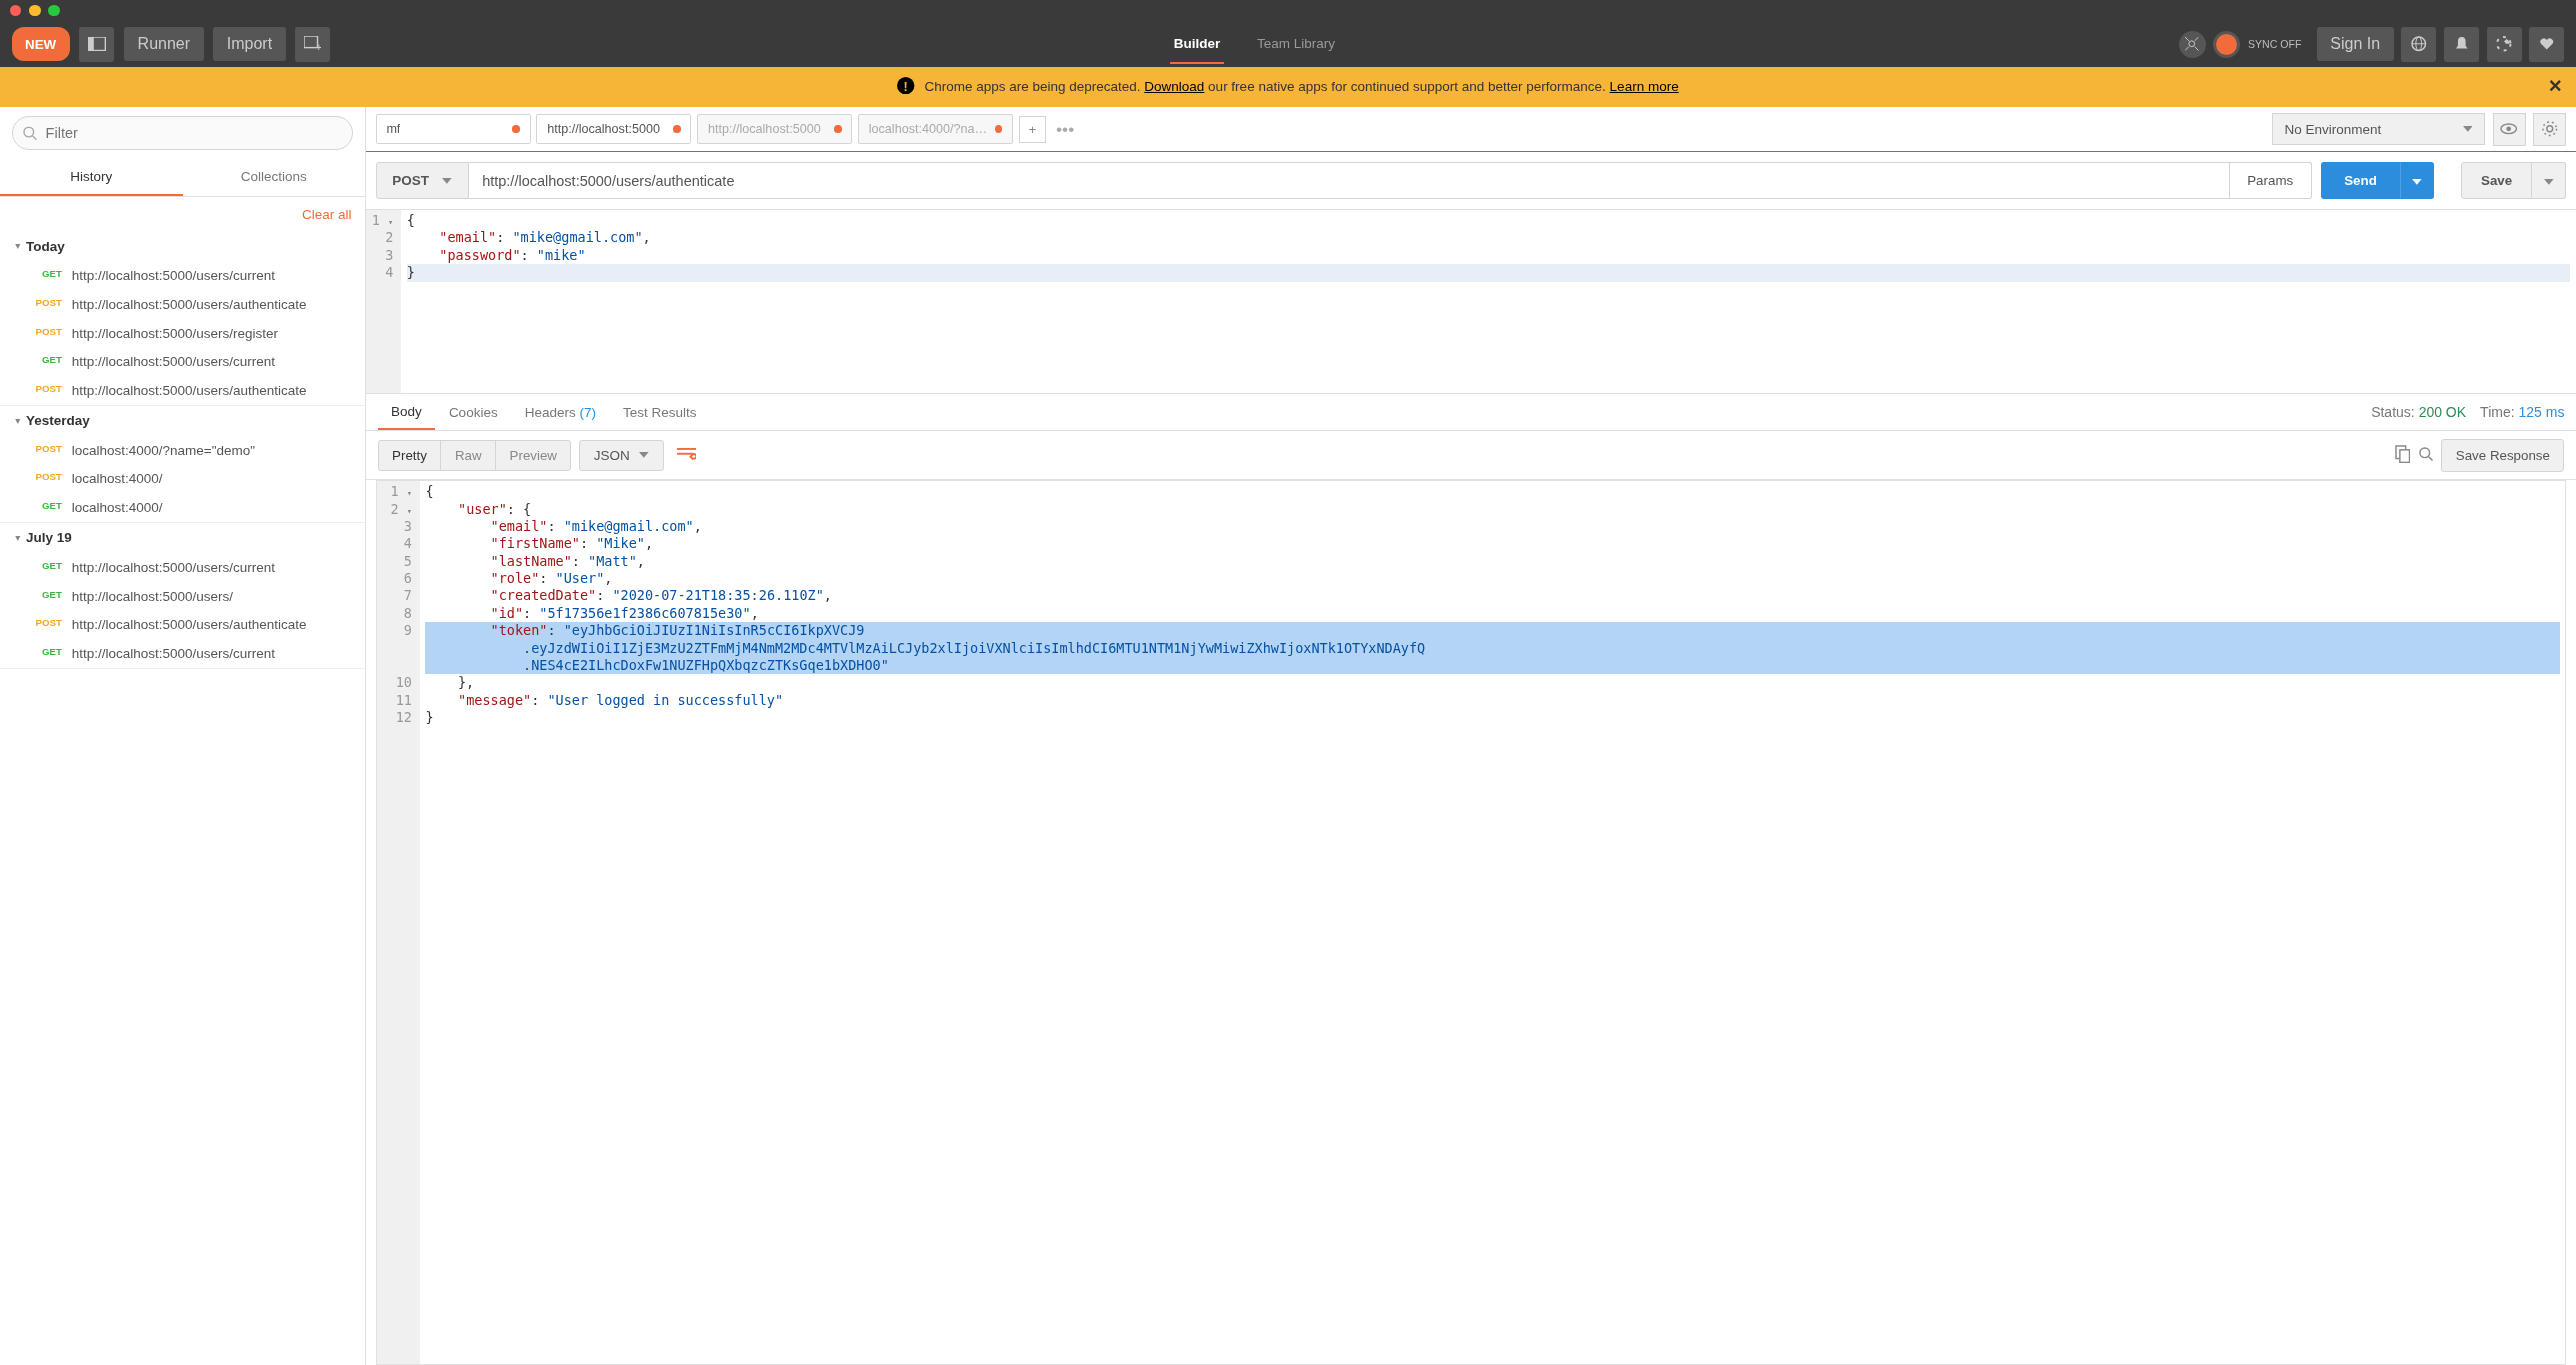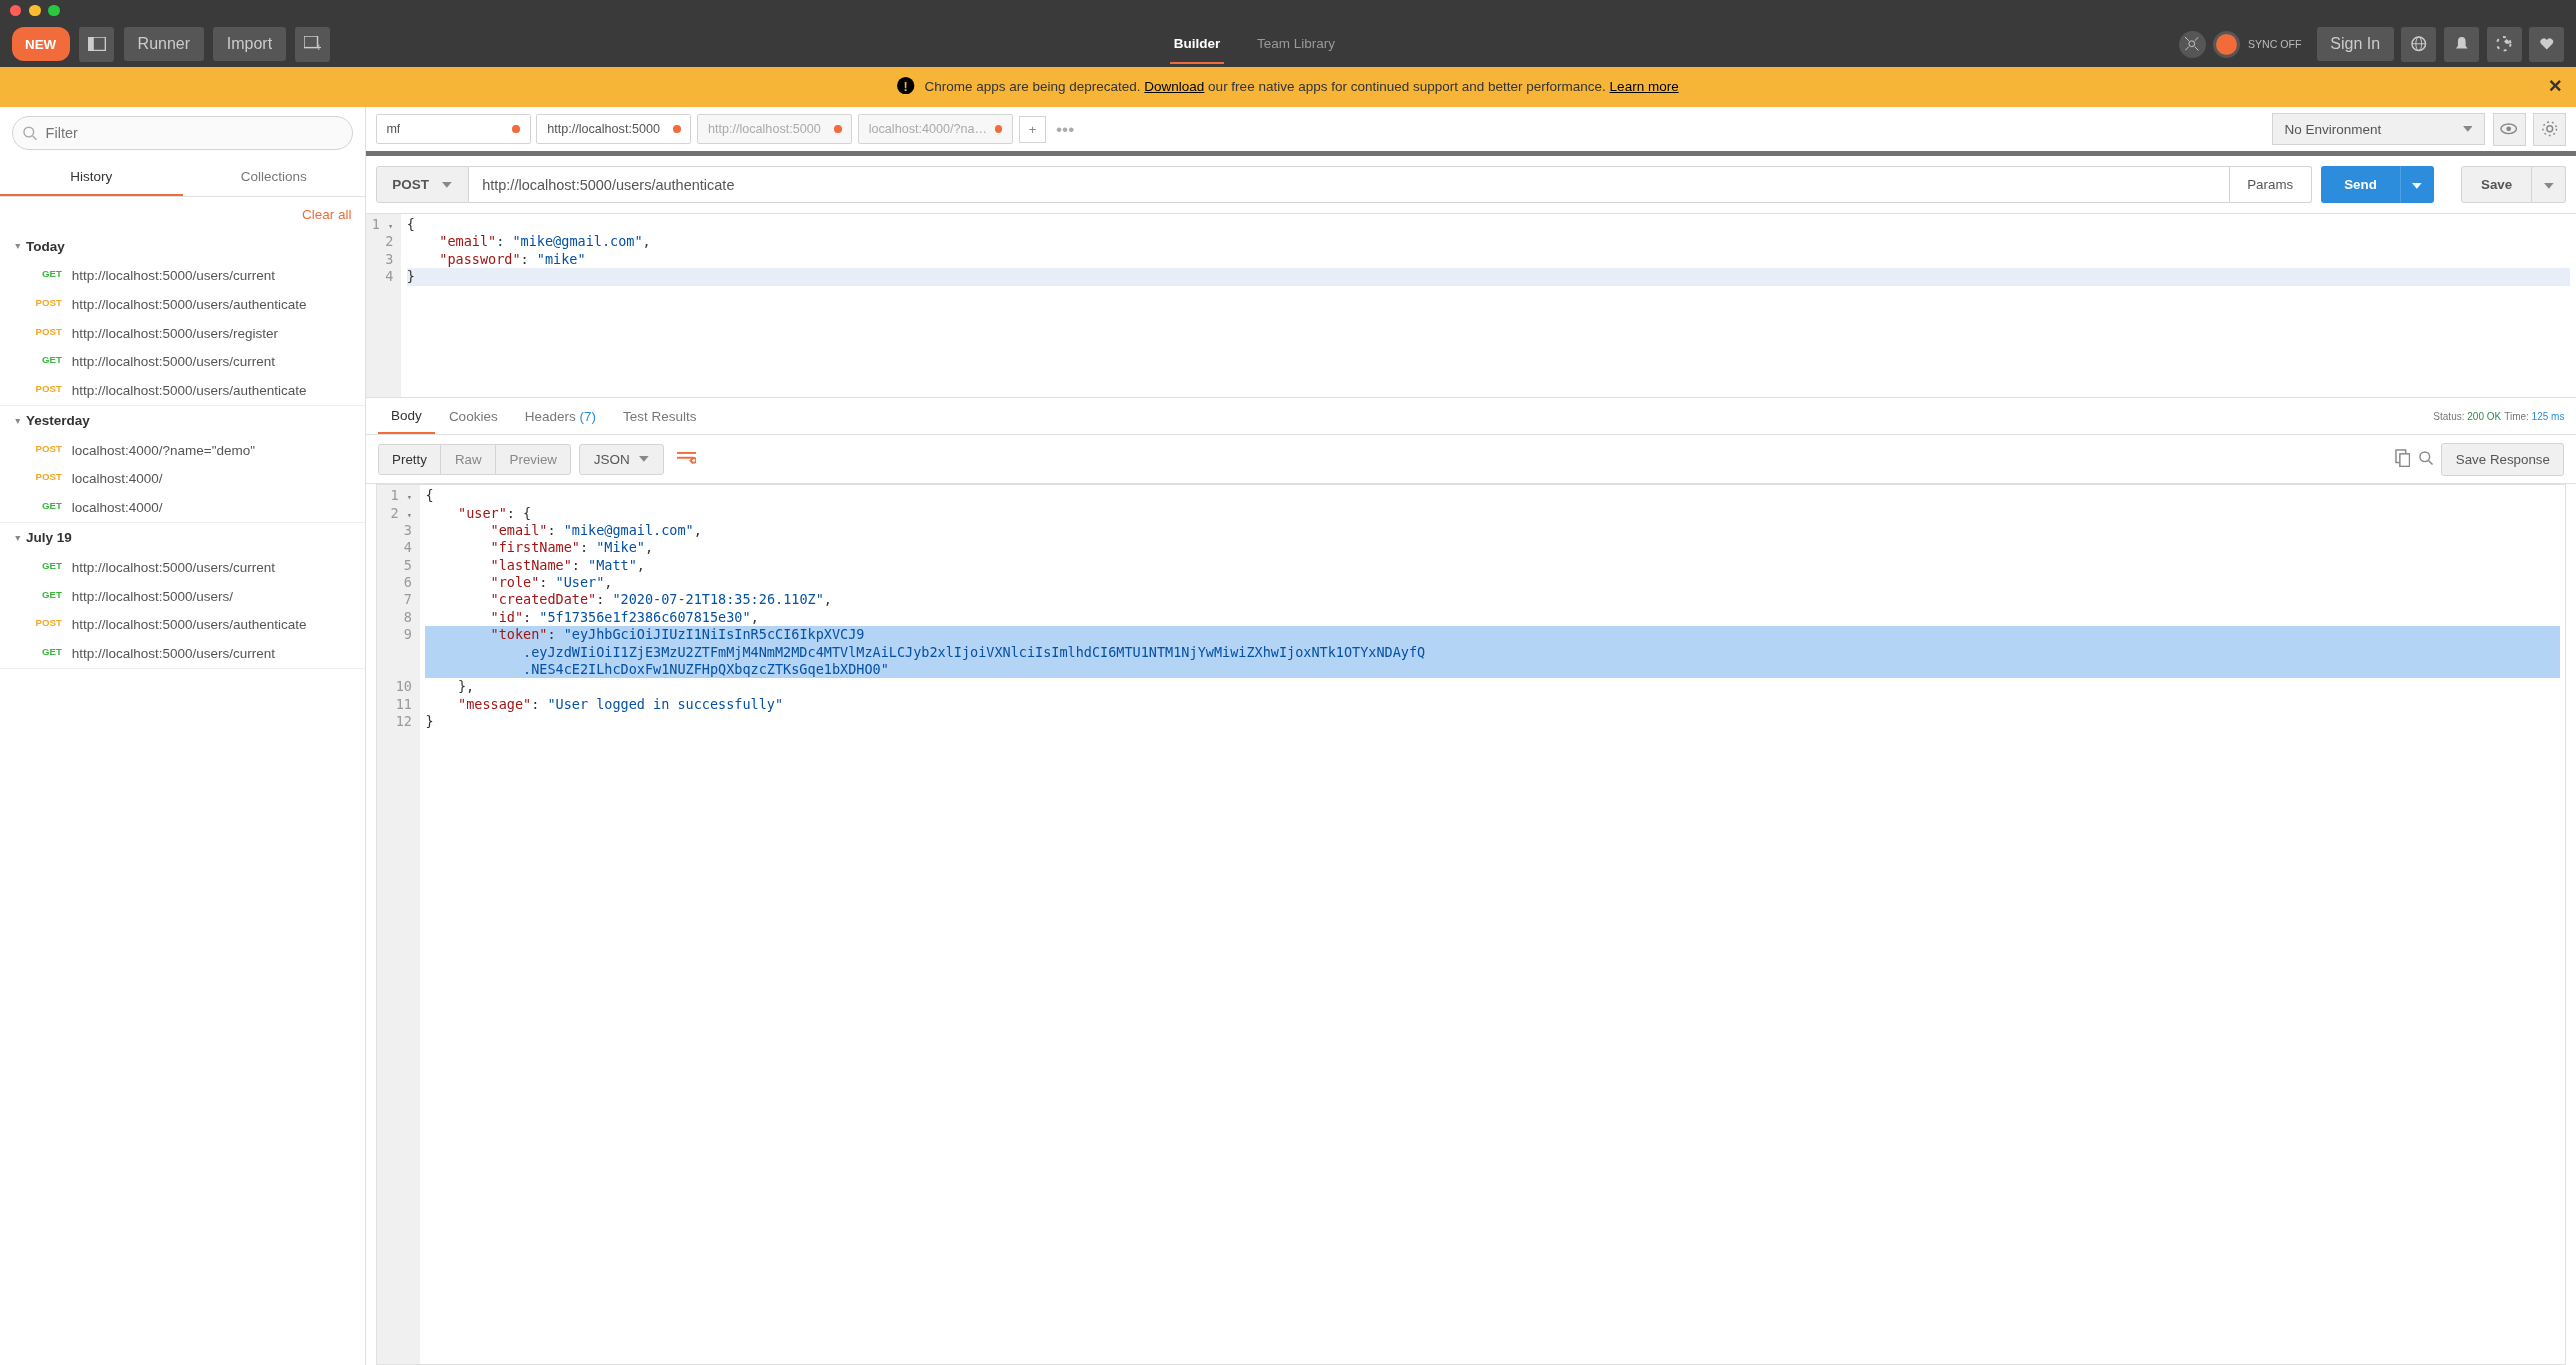--- a/index.html
+++ b/index.html
@@ -31,21 +31,21 @@
 .side-tab.active{color:#333;border-bottom:2.9px solid #f26b3a}
 .clear-all{text-align:right;padding:9.7px 13.5px;color:#f26b3a;cursor:pointer;font-size:13.5px}
 .hist{flex:1;overflow-y:auto}
 .hist-group{border-bottom:1px solid #eee}
 .hist-head{padding:7.7px 13.5px;font-weight:600;color:#333;display:flex;align-items:center;gap:3.9px;cursor:pointer}
 .hist-item{padding:6.8px 13.5px 6.8px 29px;display:flex;gap:9.7px;cursor:pointer;font-size:13.5px}
 .method{font-weight:700;font-size:9.7px;width:33px;text-align:right}
 .method.get{color:#3eb63e}.method.post{color:#f5a623}
 .hist-url{color:#555;white-space:nowrap;overflow:hidden;text-overflow:ellipsis}
 .content{flex:1;display:flex;flex-direction:column;overflow:hidden}
-.tabs-row{display:flex;align-items:center;padding:5.8px 9.7px;gap:5.8px;border-bottom:5px solid #737373}
+.tabs-row{display:flex;align-items:center;padding:5.8px 9.7px;gap:5.8px;border-bottom:1px solid #737373}
 .req-tab{border:1px solid #d4d4d4;border-radius:1.9px;padding:6.8px 9.7px;font-size:12.6px;color:#555;display:flex;align-items:center;gap:7.7px;width:155px;cursor:pointer;background:#fff}
 .req-tab.inactive{background:#f7f7f7;color:#aaa}
 .dot{width:7.7px;height:7.7px;border-radius:50%;background:#f26b3a;margin-left:auto}
 .tab-add{width:27px;height:27px;border:1px solid #d4d4d4;display:flex;align-items:center;justify-content:center;cursor:pointer;color:#888}
 .tab-menu{width:27px;height:27px;display:flex;align-items:center;justify-content:center;cursor:pointer;color:#aaa;font-size:17.4px}
 .env-row{display:flex;align-items:center;gap:7.7px;margin-left:auto}
 .env-sel{background:#f0f0f0;border:1px solid #d4d4d4;padding:7.7px 11.6px;min-width:213px;display:flex;align-items:center;justify-content:space-between;cursor:pointer;color:#555}
 .env-icon{width:33px;height:33px;background:#f0f0f0;border:1px solid #d4d4d4;display:flex;align-items:center;justify-content:center;cursor:pointer;color:#888}
 .url-row{display:flex;padding:9.7px;gap:0;align-items:stretch}
 .method-sel{background:#f0f0f0;border:1px solid #d4d4d4;padding:9.7px 15.5px;display:flex;align-items:center;gap:13.5px;cursor:pointer;font-weight:600;color:#555;border-radius:2.9px 0 0 2.9px}
@@ -58,21 +58,21 @@
 .code-ed{flex:0 0 auto;border-top:1px solid #e0e0e0;display:flex;font-family:Menlo,Consolas,monospace;font-size:13.5px;height:184px}
 .gutter{background:#f0f0f0;color:#999;text-align:right;padding:1.9px 7.7px 1.9px 3.9px;user-select:none;width:35px}
 .gutter div{height:17.4px;line-height:17.4px}
 .code-body{flex:1;padding:1.9px 5.8px;white-space:pre}
 .code-body .line{height:17.4px;line-height:17.4px}
 .k{color:#a31515}.s{color:#0451a5}
 .hl-line{background:#e8eef7}
 .resp-tabs{display:flex;border-top:1px solid #e0e0e0;border-bottom:1px solid #e0e0e0;padding:0 11.6px;align-items:center}
 .resp-tab{padding:9.7px 13.5px;cursor:pointer;color:#777}
 .resp-tab.active{color:#333;border-bottom:2.9px solid #f26b3a}
-.resp-meta{margin-left:auto;display:flex;gap:3px;font-size:10px;color:#777}
+.resp-meta{margin-left:auto;display:flex;gap:14px;font-size:14px;color:#777}
 .resp-meta .v{color:#2e8b57}
 .resp-meta .t{color:#2b8ddb}
 .resp-tools{display:flex;padding:7.7px 11.6px;gap:7.7px;align-items:center;border-bottom:1px solid #e0e0e0}
 .tool-grp{display:flex;background:#f0f0f0;border:1px solid #d4d4d4;border-radius:2.9px;overflow:hidden}
 .tool-btn{padding:6.8px 13.5px;cursor:pointer;color:#888;border:none;background:transparent}
 .tool-btn.active{color:#333}
 .tool-btn+.tool-btn{border-left:1px solid #d4d4d4}
 .tool-sel{background:#f0f0f0;border:1px solid #d4d4d4;padding:6.8px 13.5px;display:flex;align-items:center;gap:9.7px;cursor:pointer;color:#555;border-radius:2.9px}
 .wrap-icon{color:#f26b3a;cursor:pointer;padding:5.8px}
 .tool-right{margin-left:auto;display:flex;gap:7.7px;align-items:center}

